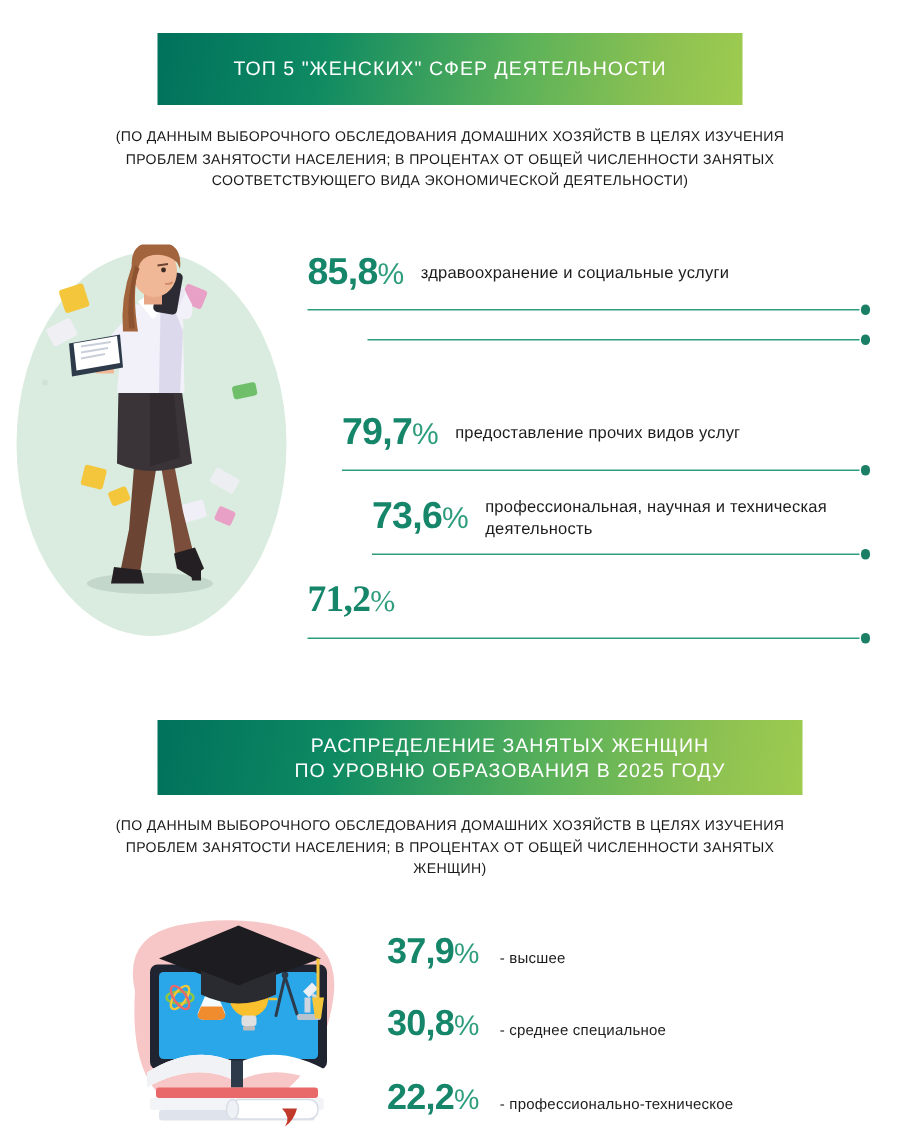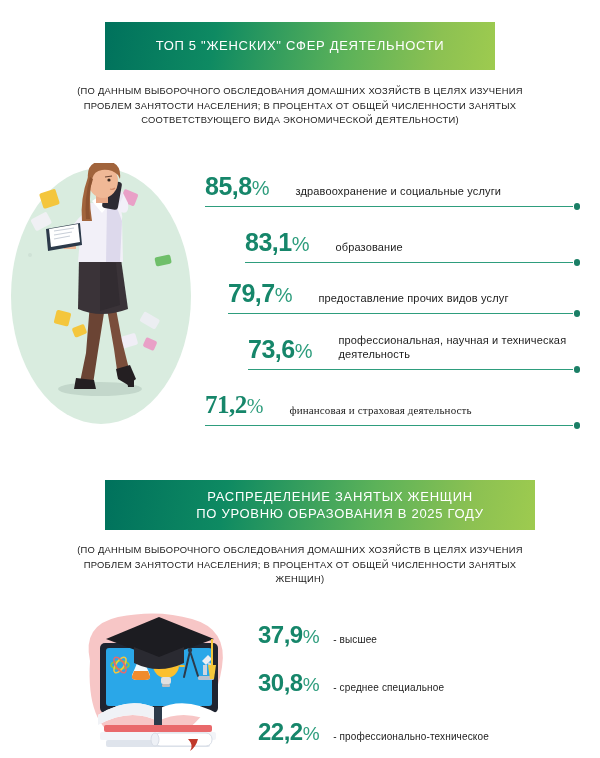--- a/index.html
+++ b/index.html
@@ -72,22 +72,22 @@
     width: 196px;
     height: 152px;
   }
 
   .stat-row {
     position: absolute;
     height: 56px;
   }
   .stat-inner {
     display: flex;
-    align-items: flex-end;
-    gap: 26px;
+    align-items: center;
+    gap: 11px;
     height: 36px;
   }
   .stat-value {
     font-weight: bold;
     font-size: 25px;
     color: #16866a;
     letter-spacing: -0.5px;
     white-space: nowrap;
     line-height: 1.05;
   }
@@ -226,24 +226,20 @@
     <span class="stat-value"><span>85,8</span><span class="pct">%</span></span>
     <span class="stat-label">здравоохранение и социальные услуги</span>
   </div>
   <div class="stat-line">
     <div class="bar"></div>
       <div class="dot"></div>
   </div>
 </div>
 
 <div class="stat-row" style="top:219px; left:245px; width:335px;">
-  <div class="stat-inner">
-    <span class="stat-value"><span>83,1</span><span class="pct">%</span></span>
-    <span class="stat-label">образование</span>
-  </div>
   <div class="stat-line">
     <div class="bar"></div>
       <div class="dot"></div>
   </div>
 </div>
 
 <div class="stat-row" style="top:270px; left:228px; width:352px;">
   <div class="stat-inner">
     <span class="stat-value"><span>79,7</span><span class="pct">%</span></span>
     <span class="stat-label">предоставление прочих видов услуг</span>
@@ -261,21 +257,20 @@
   </div>
   <div class="stat-line">
     <div class="bar"></div>
       <div class="dot"></div>
   </div>
 </div>
 
 <div class="stat-row" style="top:382px; left:205px; width:375px;font-family:Liberation Serif, serif;">
   <div class="stat-inner">
     <span class="stat-value"><span>71,2</span><span class="pct">%</span></span>
-    <span class="stat-label">финансовая и страховая деятельность</span>
   </div>
   <div class="stat-line">
     <div class="bar"></div>
       <div class="dot"></div>
   </div>
 </div>
 
 <div class="banner" id="banner-2">
   <span class="banner-text">
     <span>РАСПРЕДЕЛЕНИЕ ЗАНЯТЫХ ЖЕНЩИН</span><br>

